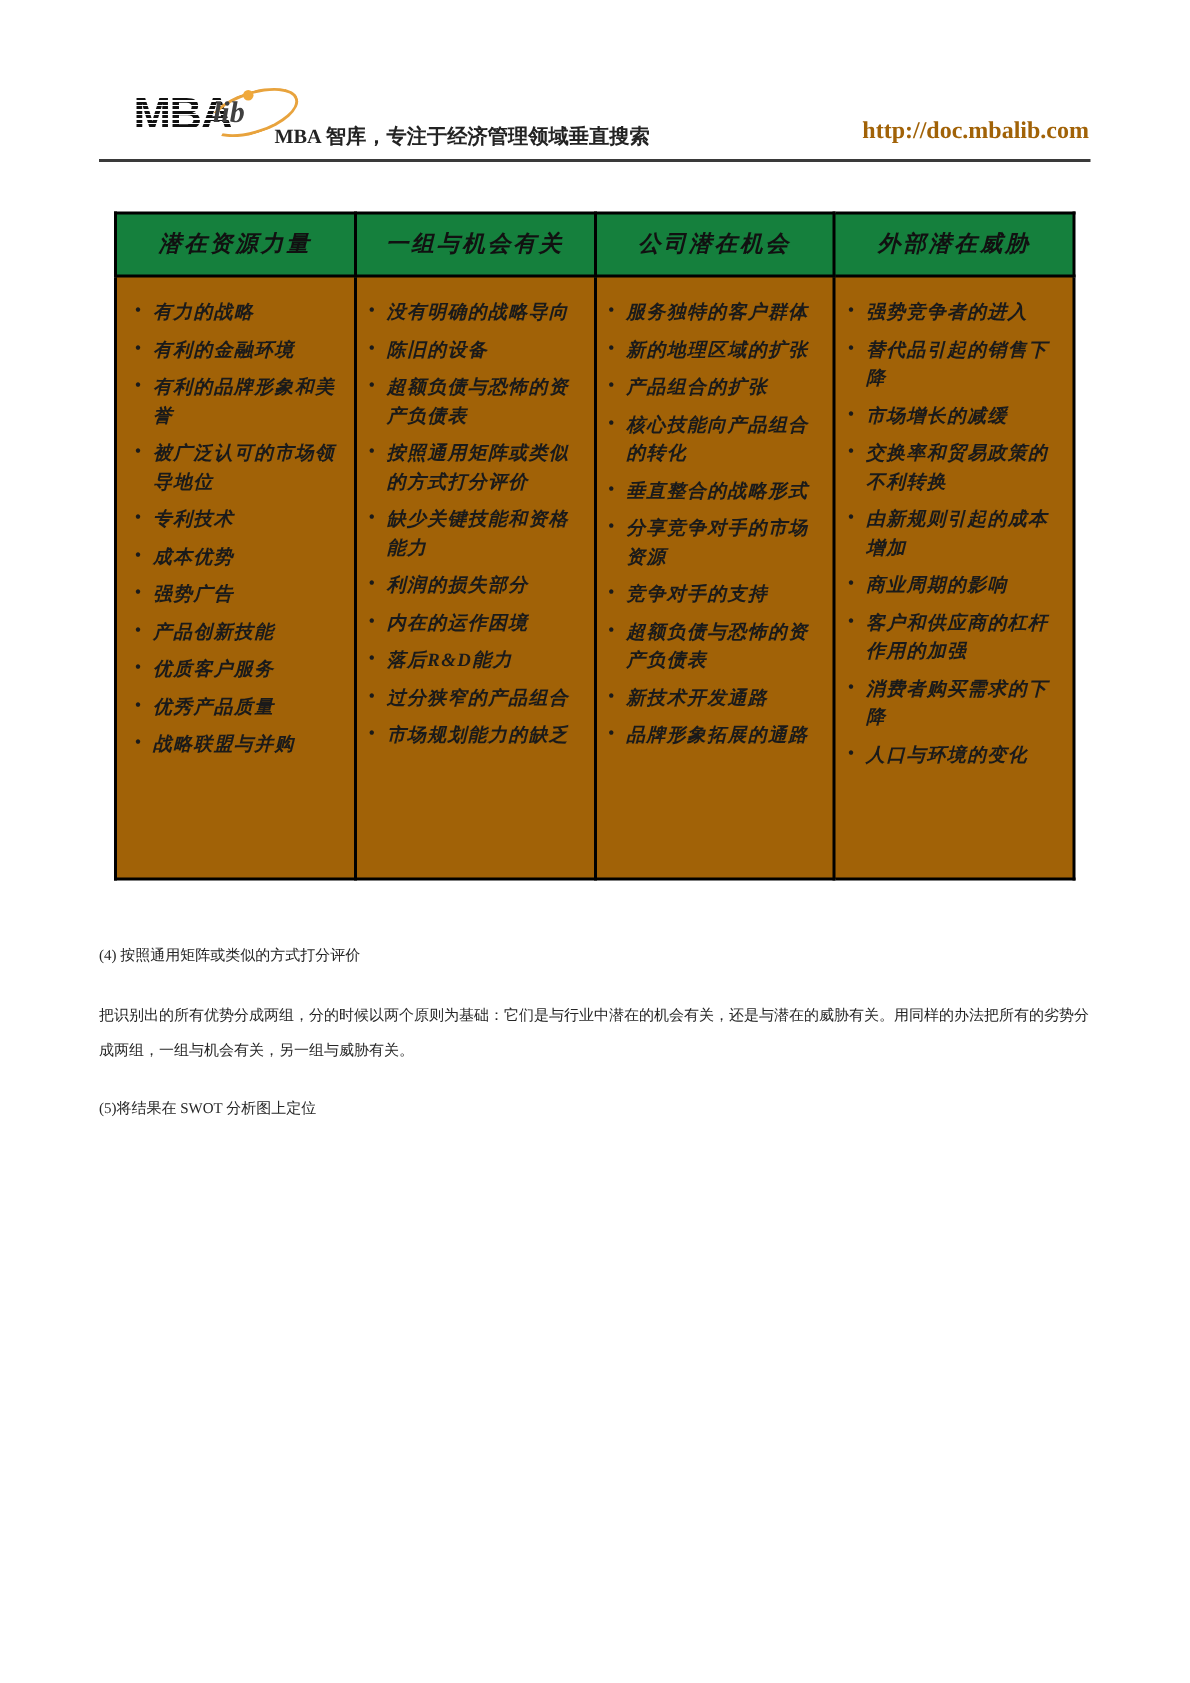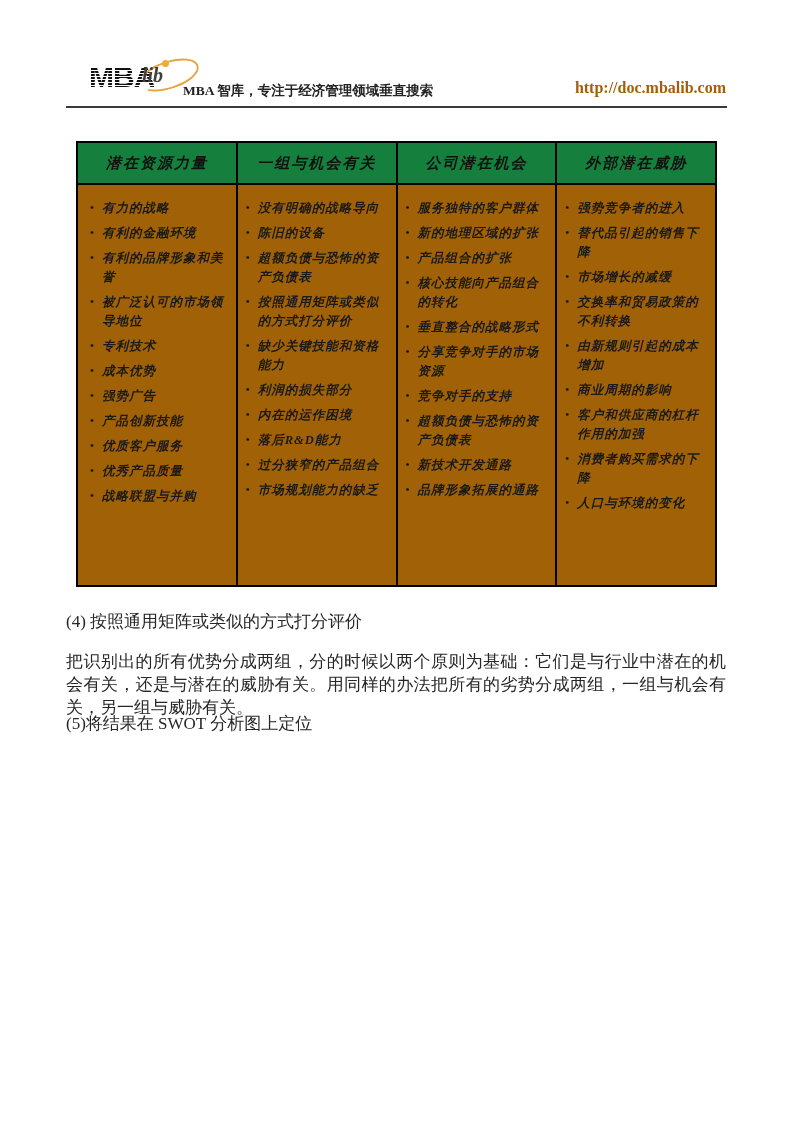--- a/index.html
+++ b/index.html
@@ -183,23 +183,24 @@
     font-size: 11px;
     color: #1a1a1a;
   }
 
   
   .body-text {
     position: absolute;
     left: 66px;
     width: 660px;
     font-family: "Liberation Serif", "DejaVu Serif", serif;
-    font-size: 17px;
+    font-size: 10px;
     color: #262626;
     line-height: 23px;
+    margin-top: 16px;
   }
   .para-step4 { top: 610px; }
   .para-main  { top: 650px; text-align: justify; }
   .para-step5 { top: 712px; }
 </style>
 </head>
 <body>
 
 <div class="page">
 

